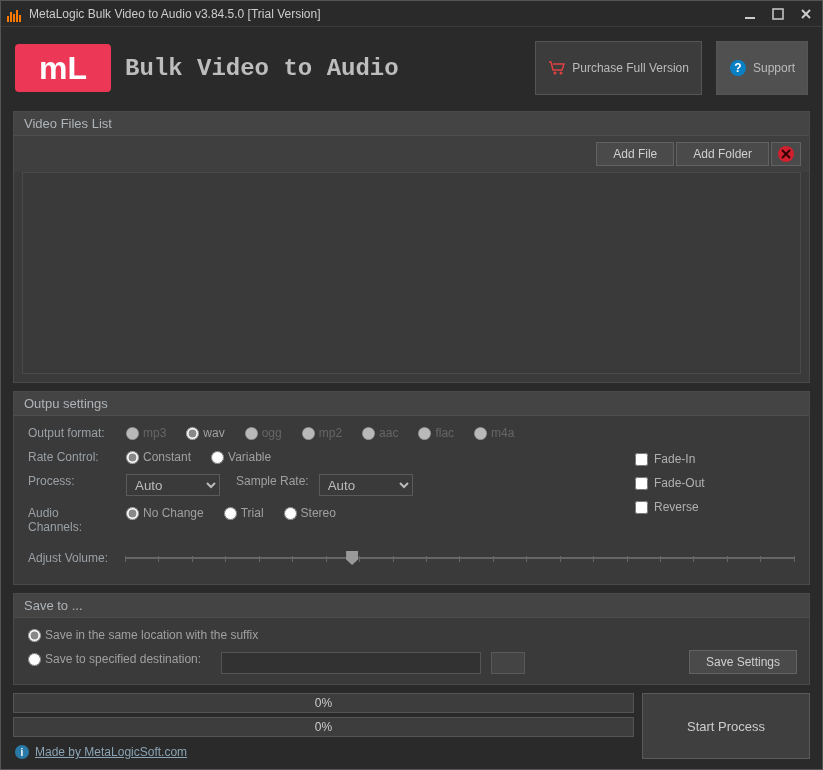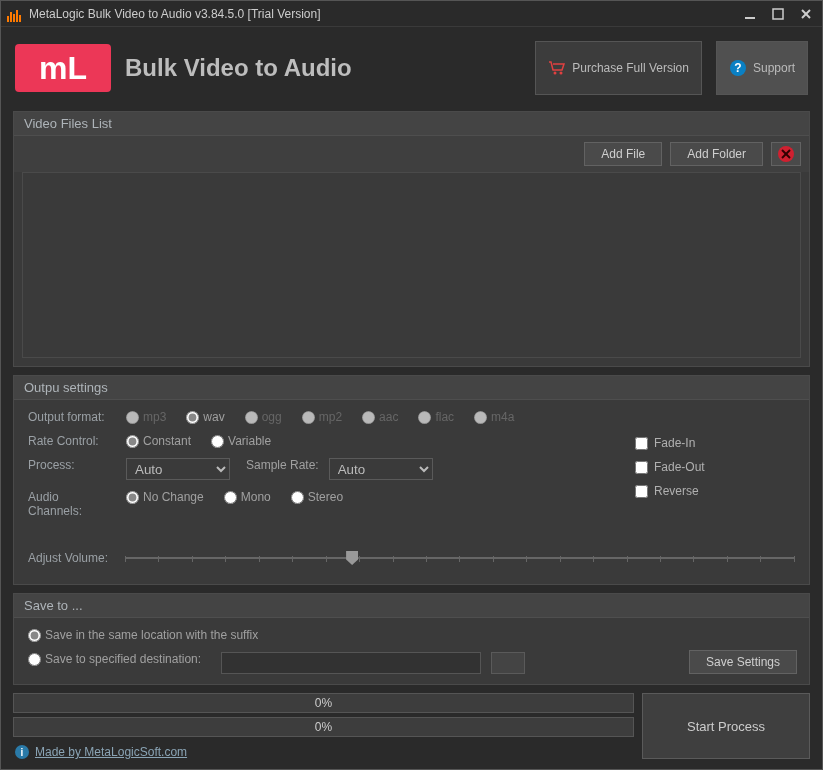--- a/index.html
+++ b/index.html
@@ -12,40 +12,40 @@
 .title-icon span:nth-child(2){height:10px}
 .title-icon span:nth-child(3){height:8px}
 .title-icon span:nth-child(4){height:12px}
 .title-icon span:nth-child(5){height:7px}
 .title-text { color: #ccc; font-size: 12px; flex: 1; }
 .winbtns { display: flex; gap: 8px; }
 .winbtn { width: 20px; height: 16px; display: flex; align-items: center; justify-content: center; cursor: pointer; color: #ccc; }
 .content { flex: 1; padding: 10px 12px; display: flex; flex-direction: column; gap: 8px; overflow: hidden; }
 .header { display: flex; align-items: center; gap: 14px; padding: 4px 2px 8px; }
 .logo { width: 96px; height: 48px; background: #ec3757; border-radius: 4px; display: flex; align-items: center; justify-content: center; color: #fff; font-weight: 700; font-size: 32px; font-family: Arial; }
-.app-name { color: #bdbdbd; font-size: 24px; font-weight: 600; flex: 1; }
+.app-name { color: #bdbdbd; font-size: 24px; font-weight: 600; flex: 1; font-family: Liberation Mono, monospace; }
 .header-btn { background: #3c3c3c; border: 1px solid #555; color: #bbb; padding: 10px 12px; display: flex; align-items: center; gap: 6px; cursor: pointer; min-height: 54px; }
 .header-btn.selected { background: #505050; }
 .panel { background: #3a3a3a; border: 1px solid #4a4a4a; }
 .panel-title { background: #444; color: #aeb4b9; padding: 4px 10px; font-size: 13px; border-bottom: 1px solid #4e4e4e; }
 .files-panel { flex: 1; display: flex; flex-direction: column; min-height: 250px; }
-.files-toolbar { display: flex; justify-content: flex-end; gap: 8px; padding: 6px 8px; background: #3f3f3f; }
+.files-toolbar { display: flex; justify-content: flex-end; gap: 2px; padding: 6px 8px; background: #3f3f3f; }
 .btn { background: #4a4a4a; border: 1px solid #626262; color: #cfcfcf; padding: 4px 16px; cursor: pointer; font-size: 12px; }
 .remove-btn { background: #4a4a4a; border: 1px solid #626262; width: 30px; display:flex; align-items:center; justify-content:center; cursor:pointer; }
 .files-list { flex: 1; background: #3a3a3a; margin: 0 8px 8px; border: 1px solid #4a4a4a; }
 .settings-body { padding: 10px 14px 14px; display: flex; flex-direction: column; gap: 8px; }
 .row { display: flex; align-items: flex-start; gap: 10px; }
 .lbl { width: 88px; color: #9aa0a5; }
 .radio { display: inline-flex; align-items: center; gap: 4px; margin-right: 10px; cursor: pointer; }
 .radio.disabled { color: #666; cursor: default; }
 .radio input { accent-color: #888; }
 .check { display: inline-flex; align-items: center; gap: 6px; cursor: pointer; color:#b0b0b0; }
 .check input { accent-color: #888; width:13px; height:13px; }
-.select { background: #3a3a3a; border: 1px solid #5a5a5a; color: #bbb; padding: 2px 4px; width: 104px; height:22px; }
-.slider-row { display:flex; align-items:center; gap:9px; margin-top:20px;}
+.select { background: #3a3a3a; border: 1px solid #5a5a5a; color: #bbb; padding: 2px 4px; width: 94px; height:22px; }
+.slider-row { display:flex; align-items:center; gap:9px; margin-top:4px;}
 .slider-wrap { flex:1; position:relative; height:24px; display:flex; align-items:center; }
 .slider-track { width:100%; height:2px; background:#666; position:relative; }
 .slider-ticks { position:absolute; left:0; right:0; top:10px; display:flex; justify-content:space-between; }
 .slider-ticks span { width:1px; height:6px; background:#666; }
 .slider-thumb { position:absolute; left:33%; top:-6px; width:12px; height:14px; background:#999; clip-path: polygon(0 0,100% 0,100% 60%,50% 100%,0 60%); }
 .saveto-body { padding: 10px 14px; display:flex; flex-direction:column; gap:10px; position:relative; }
 .dest-input { background:#323232; border:1px solid #555; height:22px; width:260px; }
 .browse-btn { background:#444; border:1px solid #5a5a5a; width:34px; height:22px; cursor:pointer; }
 .save-settings { position:absolute; right:12px; bottom:10px; }
 .bottom { display:flex; gap:8px; }
@@ -190,21 +190,21 @@
               <select class="select"><option>Auto</option></select>
             </div>
             <div class="row">
               <span class="lbl">Audio Channels:</span>
               <label class="radio">
                   <input type="radio" name="ch" checked="" style="">
                   <span>No Change</span>
                 </label>
               <label class="radio">
                   <input type="radio" name="ch" style="">
-                  <span>Mono</span>
+                  <span>Trial</span>
                 </label>
               <label class="radio">
                   <input type="radio" name="ch" style="">
                   <span>Stereo</span>
                 </label>
             </div>
           </div>
           <div class="settings-right">
             <label class="check">
                 <input type="checkbox" style="">

